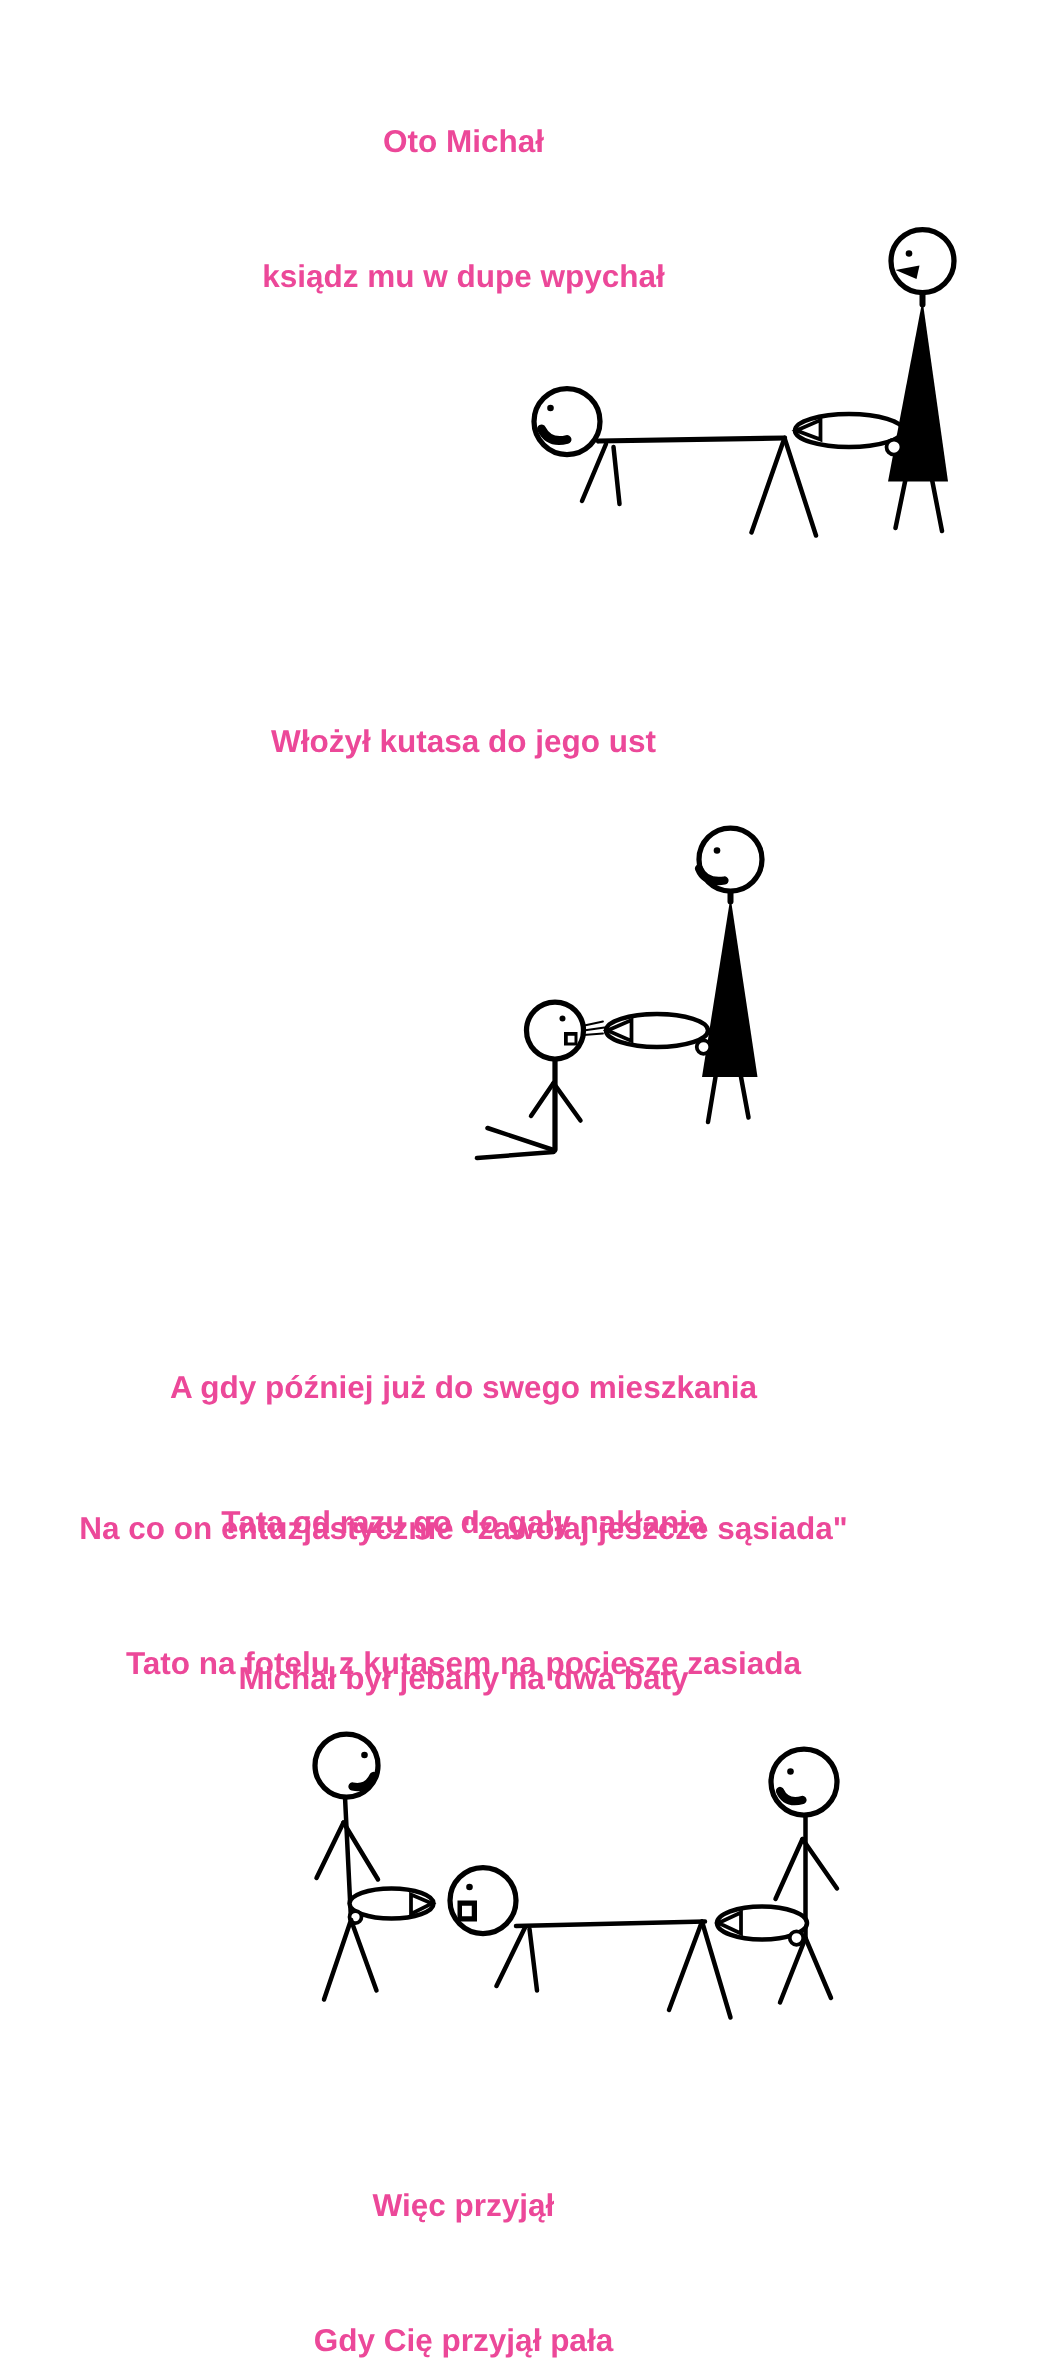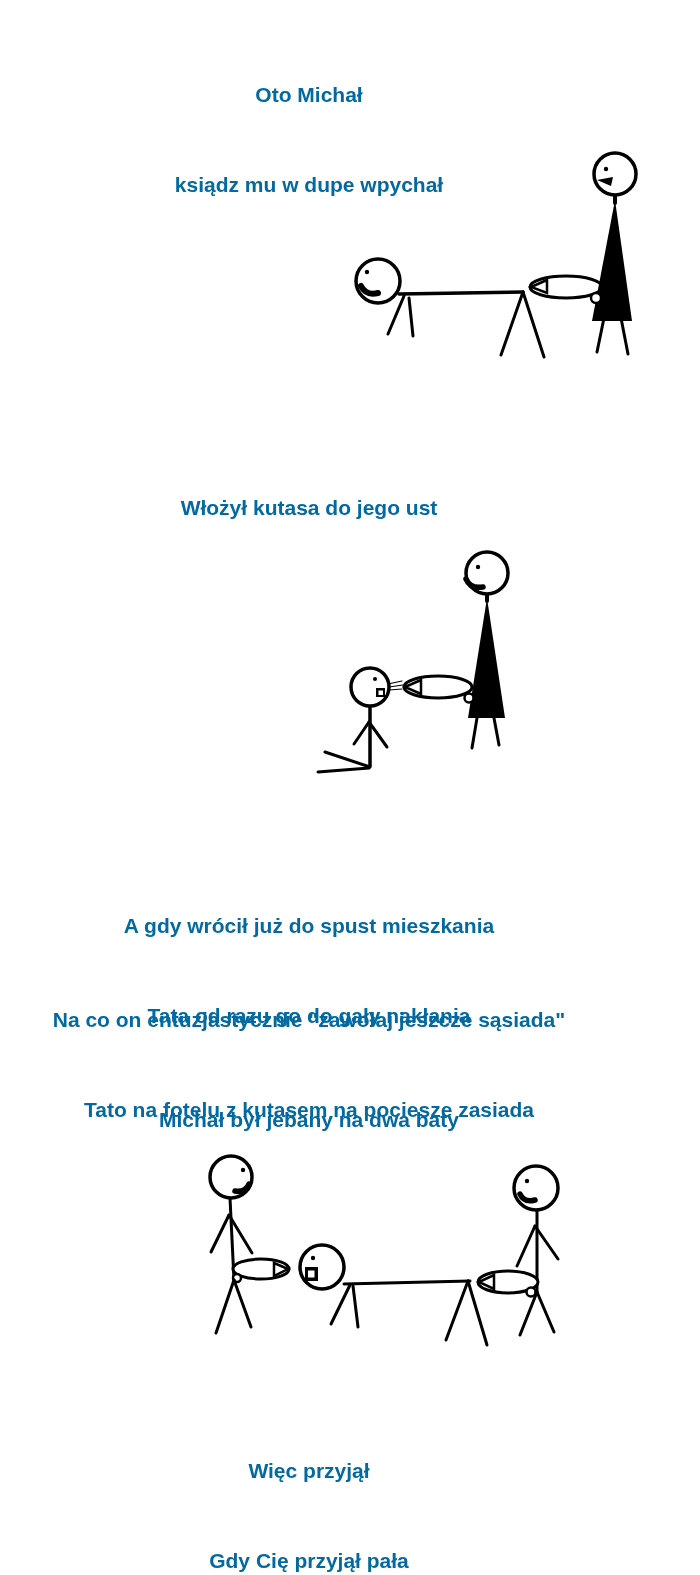--- a/index.html
+++ b/index.html
@@ -2,25 +2,25 @@
 <html><head>
 <meta charset="utf-8">
 <style>
   html,body{margin:0;padding:0;background:#fff;}
   .page{
     position:relative;width:700px;height:1575px;background:#ffffff;
     font-family:"Liberation Sans",sans-serif;color:#000;overflow:hidden;
   }
   .verse{
     position:absolute;left:0;width:618px;text-align:center;
-    font-weight:bold;font-size:21px;line-height:30px;color:#0369a1;
+    font-weight:bold;font-size:21px;line-height:30px;color:#ec4899;
     white-space:pre;
   }
   .v1{top:20px;}
-  .v2{top:433px;}
+  .v2{top:420px;}
   .v3{top:851px;}
   .v4{top:945px;}
   .v5{top:1045px;}
   .v6{top:1396px;}
   .panel{position:absolute;}
   .p1{left:330px;top:140px;}
   .p2{left:300px;top:540px;}
   .p3{left:180px;top:1140px;}
   svg line, svg path.ln, svg ellipse, svg circle.hd, svg path.glans{
     stroke:#000;fill:none;stroke-linecap:round;
@@ -89,21 +89,21 @@
       <line x1="325" y1="752" x2="370" y2="767" stroke-width="3"></line>
       <line x1="318" y1="772" x2="369" y2="768" stroke-width="3"></line>
       <circle class="hd" cx="370" cy="687" r="19" stroke-width="3.5"></circle>
       <circle cx="375" cy="679" r="2" fill="#000"></circle>
       <rect x="376" y="688" width="9" height="9" fill="#000"></rect>
       <rect x="378.5" y="690.5" width="4.5" height="4.5" fill="#fff"></rect>
     </g>
   </svg>
 
   <div class="verse v3">
-    <div>A gdy wrócił już do spust mieszkania</div>
+    <div>A gdy później już do swego mieszkania</div>
     <div>Tata od razu go do gały nakłania</div>
   </div>
 
   <div class="verse v4">
     <div>Na co on entuzjastycznie "zawołaj jeszcze sąsiada"</div>
     <div>Tato na fotelu z kutasem na pociesze zasiada</div>
   </div>
 
   <div class="verse v5">
     <div>Michał był jebany na dwa baty</div>

